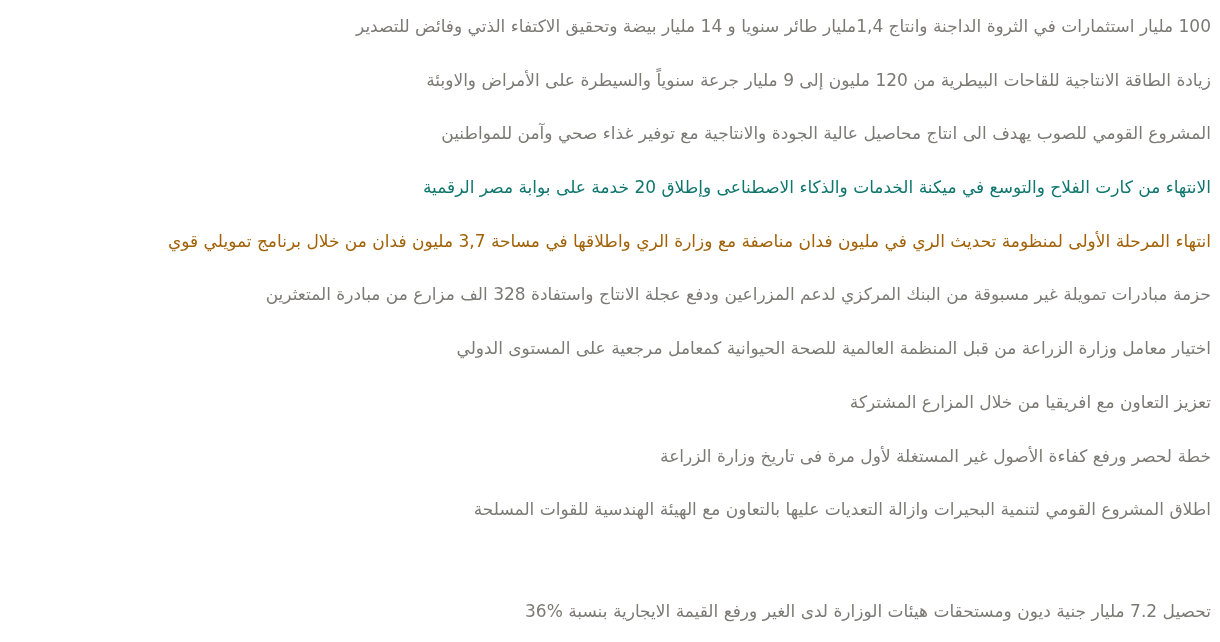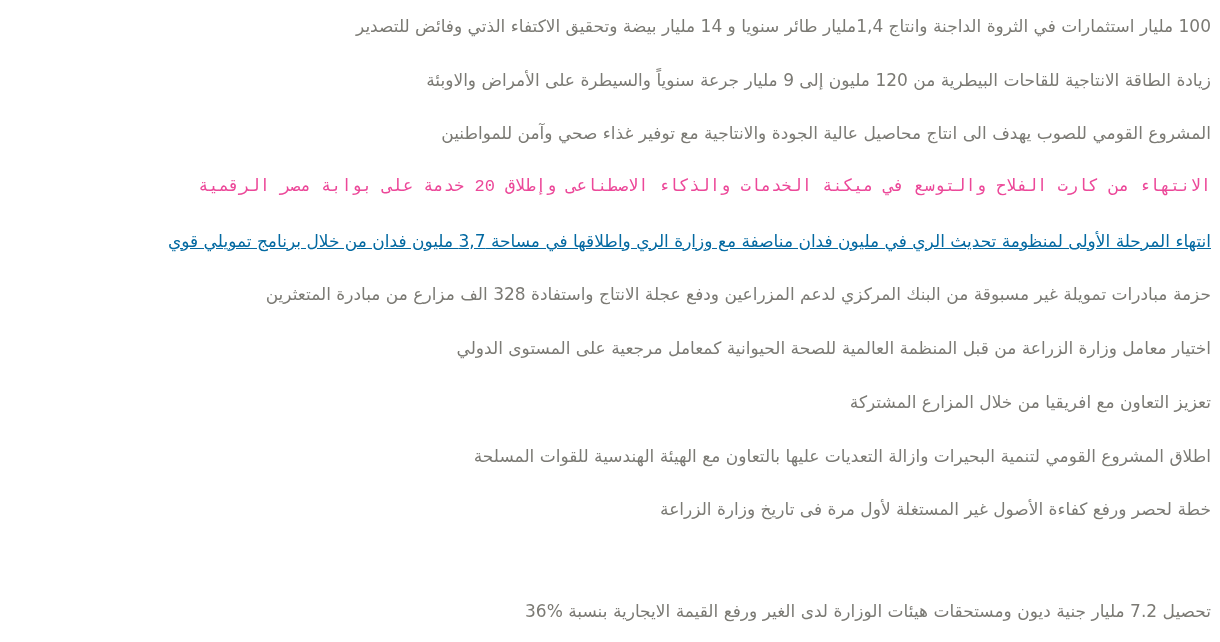--- a/index.html
+++ b/index.html
@@ -32,21 +32,21 @@
     font-weight: 400;
   }
 </style>
 </head>
 <body style="background: rgb(255, 255, 255);">
 
 <div class="page">
   <div class="achievement-line" style="color: rgb(123, 122, 116);">100 مليار استثمارات في الثروة الداجنة وانتاج 1,4مليار طائر سنويا و 14 مليار بيضة وتحقيق الاكتفاء الذتي وفائض للتصدير</div>
   <div class="achievement-line" style="color: rgb(123, 122, 116);">زيادة الطاقة الانتاجية للقاحات البيطرية من 120 مليون إلى 9 مليار جرعة سنوياً والسيطرة على الأمراض والاوبئة</div>
   <div class="achievement-line" style="color: rgb(123, 122, 116);">المشروع القومي للصوب يهدف الى انتاج محاصيل عالية الجودة والانتاجية مع توفير غذاء صحي وآمن للمواطنين</div>
-  <div class="achievement-line" style="color: #ec4899; font-family: Liberation Mono, monospace;">الانتهاء من كارت الفلاح والتوسع في ميكنة الخدمات والذكاء الاصطناعى وإطلاق 20 خدمة على بوابة مصر الرقمية</div>
-  <div class="achievement-line" style="color: #0369a1; text-decoration: underline;">انتهاء المرحلة الأولى لمنظومة تحديث الري في مليون فدان مناصفة مع وزارة الري واطلاقها في مساحة 3,7 مليون فدان من خلال برنامج تمويلي قوي</div>
+  <div class="achievement-line" style="color: #0f766e;">الانتهاء من كارت الفلاح والتوسع في ميكنة الخدمات والذكاء الاصطناعى وإطلاق 20 خدمة على بوابة مصر الرقمية</div>
+  <div class="achievement-line" style="color: #a16207;">انتهاء المرحلة الأولى لمنظومة تحديث الري في مليون فدان مناصفة مع وزارة الري واطلاقها في مساحة 3,7 مليون فدان من خلال برنامج تمويلي قوي</div>
   <div class="achievement-line" style="color: rgb(123, 122, 116);">حزمة مبادرات تمويلة غير مسبوقة من البنك المركزي لدعم المزراعين ودفع عجلة الانتاج واستفادة 328 الف مزارع من مبادرة المتعثرين</div>
   <div class="achievement-line" style="color: rgb(123, 122, 116);">اختيار معامل وزارة الزراعة من قبل المنظمة العالمية للصحة الحيوانية كمعامل مرجعية على المستوى الدولي</div>
   <div class="achievement-line" style="color: rgb(123, 122, 116);">تعزيز التعاون مع افريقيا من خلال المزارع المشتركة</div>
+  <div class="achievement-line" style="color: rgb(123, 122, 116);">خطة لحصر ورفع كفاءة الأصول غير المستغلة لأول مرة فى تاريخ وزارة الزراعة</div>
   <div class="achievement-line" style="color: rgb(123, 122, 116);">اطلاق المشروع القومي لتنمية البحيرات وازالة التعديات عليها بالتعاون مع الهيئة الهندسية للقوات المسلحة</div>
-  <div class="achievement-line" style="color: rgb(123, 122, 116);">خطة لحصر ورفع كفاءة الأصول غير المستغلة لأول مرة فى تاريخ وزارة الزراعة</div>
   <div class="achievement-line" style="color: rgb(123, 122, 116); margin-top: 48px;">تحصيل 7.2 مليار جنية ديون ومستحقات هيئات الوزارة لدى الغير ورفع القيمة الايجارية بنسبة %36</div>
 </div>
 
 </body></html>

